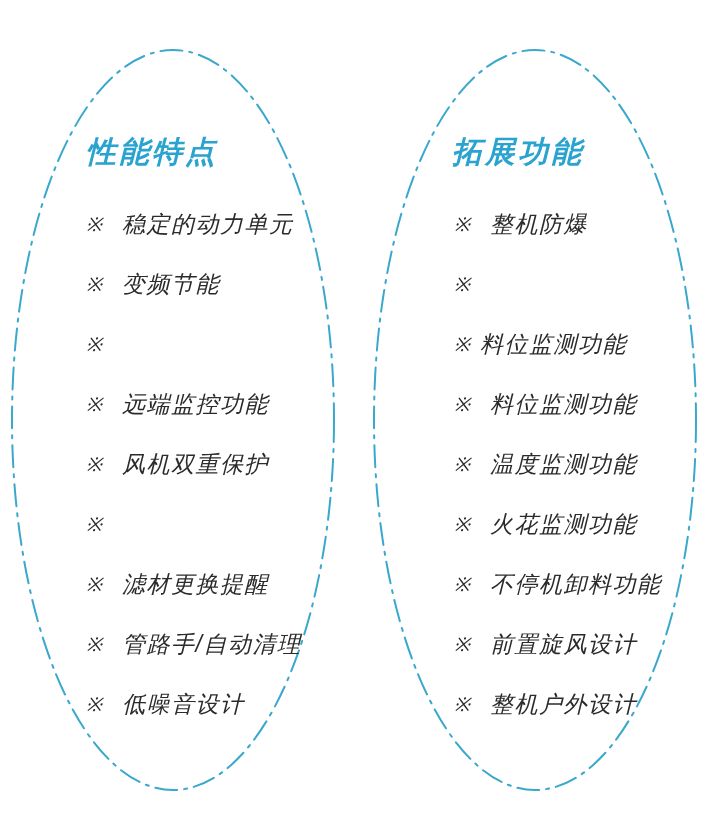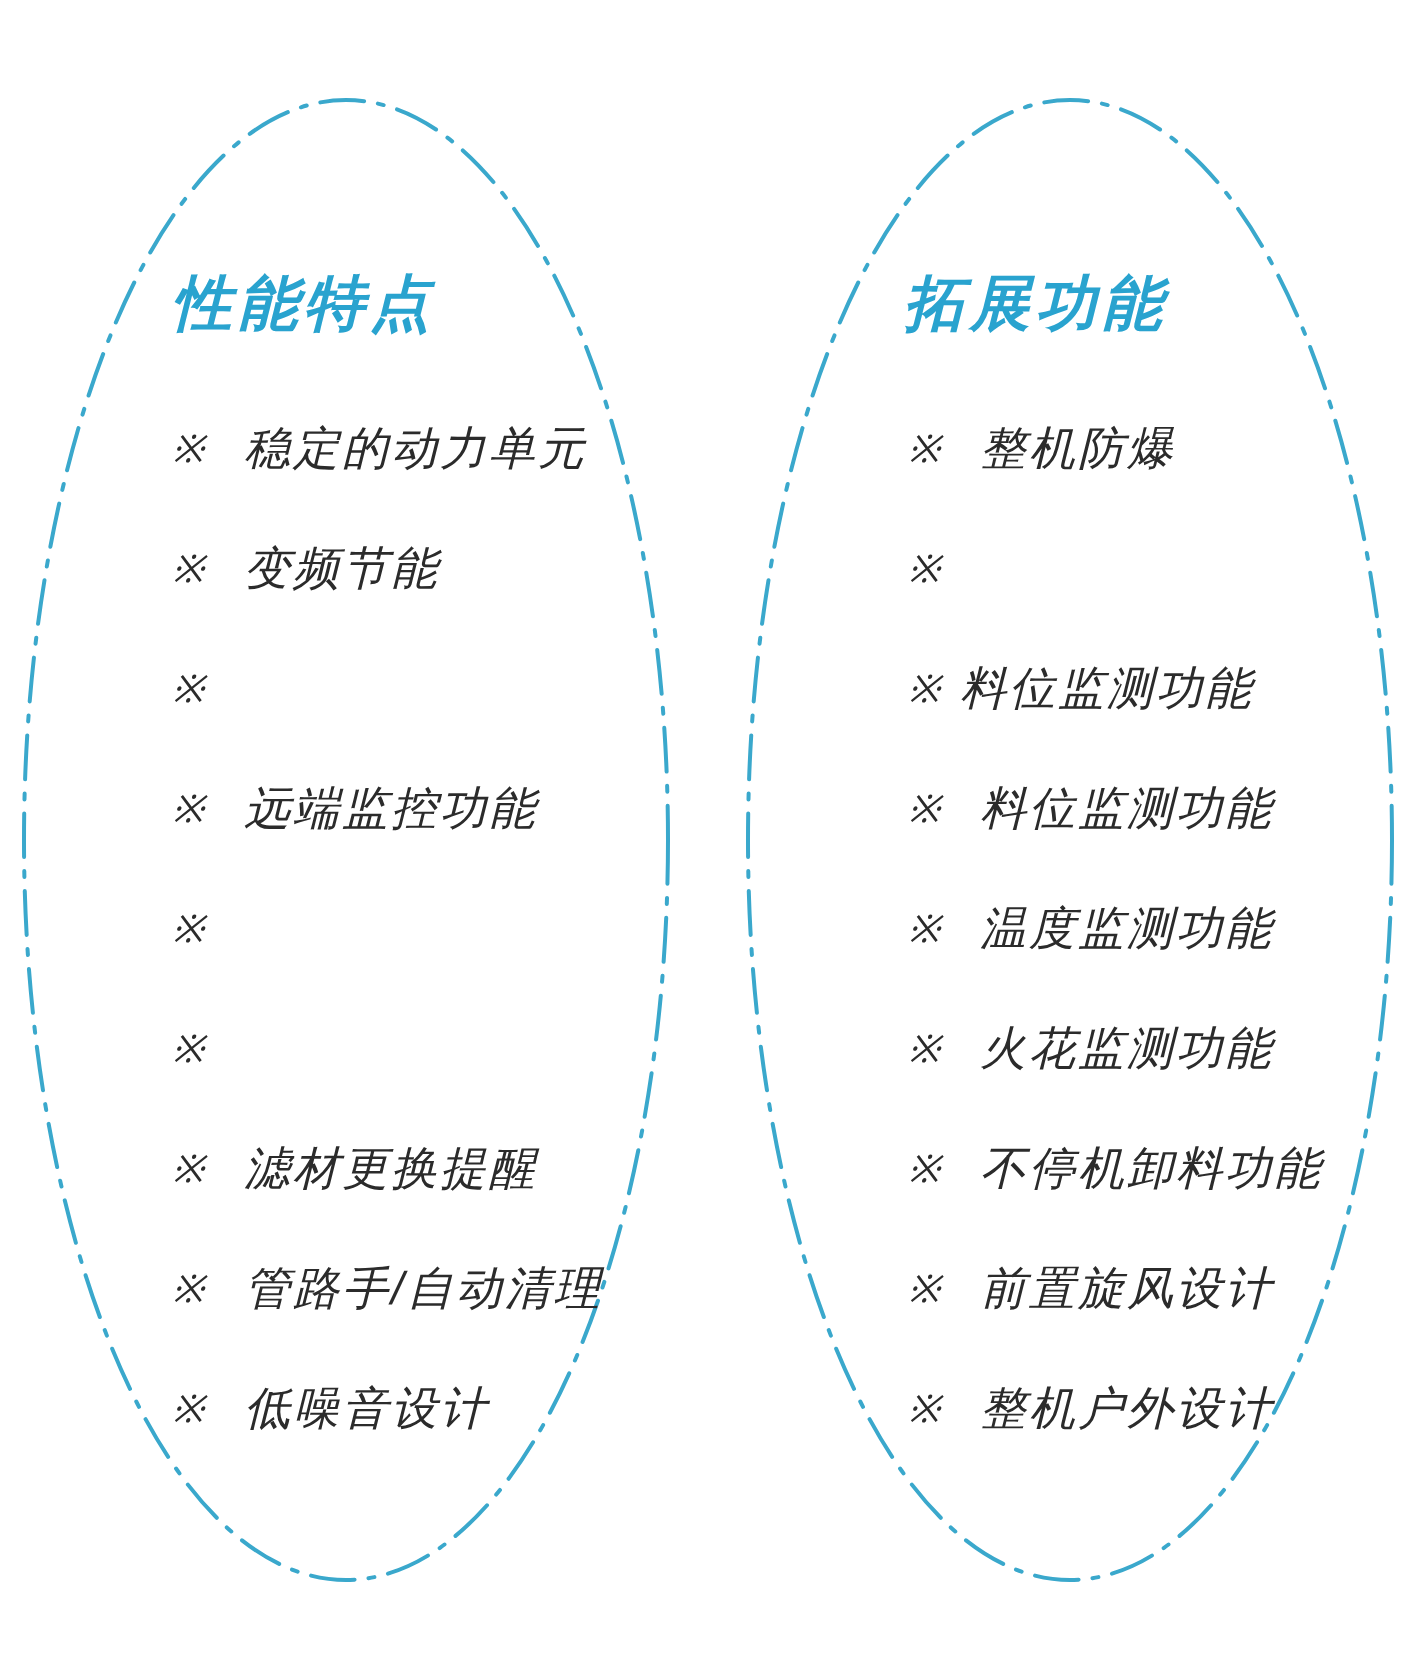--- a/index.html
+++ b/index.html
@@ -110,20 +110,21 @@
         </li>
         <li class="item">
           <span class="item-mark">※</span>
         </li>
         <li class="item">
           <span class="item-mark">※</span>
           <span class="item-label">远端监控功能</span>
         </li>
         <li class="item">
           <span class="item-mark">※</span>
+          <span class="item-label">风机双重保护</span>
         </li>
         <li class="item">
           <span class="item-mark">※</span>
         </li>
         <li class="item">
           <span class="item-mark">※</span>
           <span class="item-label">滤材更换提醒</span>
         </li>
         <li class="item">
           <span class="item-mark">※</span>

